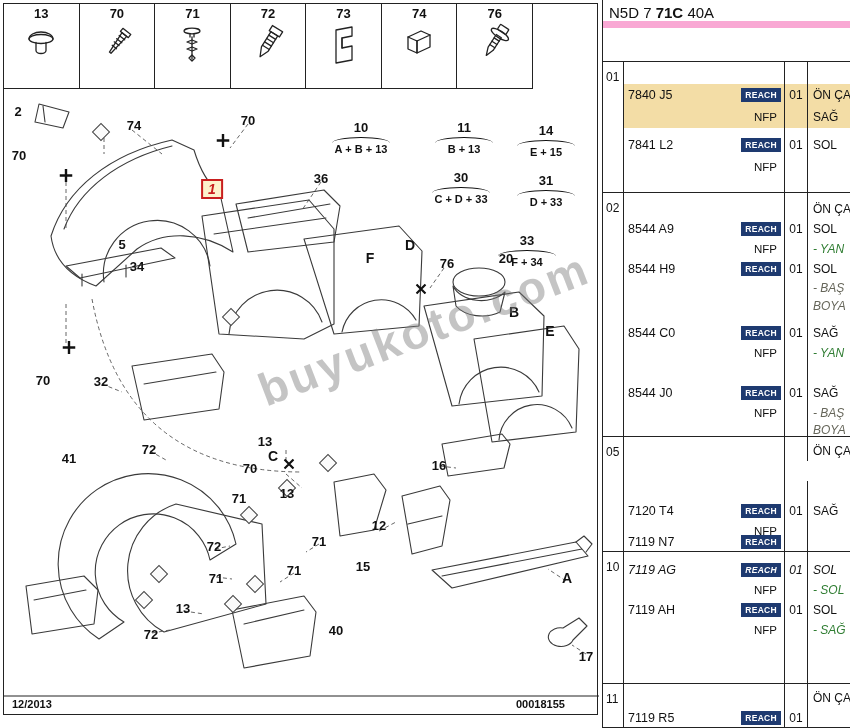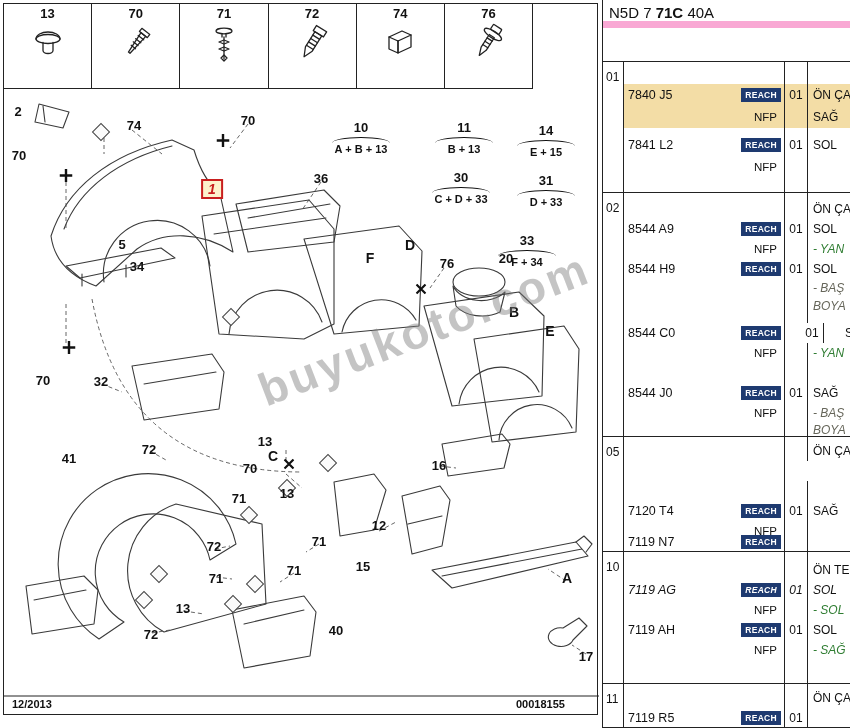--- a/index.html
+++ b/index.html
@@ -170,20 +170,27 @@
         </svg>
       </div>
       <div class="fbox">
         <div class="fnum">72</div>
         <svg class="ficon" width="40" height="44" viewBox="0 0 40 44" fill="none" stroke="#222" stroke-width="1.3" stroke-linejoin="round" stroke-linecap="round">
           <g transform="rotate(32 20 22)">
             <rect x="14" y="4" width="12" height="6"></rect>
             <path d="M16,10 h8 v18 l-4,9 -4,-9 z"></path>
             <path d="M16,14 h8 M16,18 h8 M16,22 h8 M16,26 h8"></path>
           </g>
+        </svg>
+      </div>
+      <div class="fbox">
+        <div class="fnum">73</div>
+        <svg class="ficon" width="40" height="44" viewBox="0 0 40 44" fill="none" stroke="#222" stroke-width="1.3" stroke-linejoin="round" stroke-linecap="round">
+          <path d="M12,8 L28,5 L28,14 L18,16 L18,26 L28,24 L28,38 L12,41 Z"></path>
+          <path d="M18,16 L18,26"></path>
         </svg>
       </div>
       <div class="fbox">
         <div class="fnum">74</div>
         <svg class="ficon" width="40" height="44" viewBox="0 0 40 44" fill="none" stroke="#222" stroke-width="1.3" stroke-linejoin="round" stroke-linecap="round">
           <path d="M9,15 l13,-6 9,4 -13,6 z"></path>
           <path d="M9,15 v12 l9,4 v-12"></path>
           <path d="M31,13 v12 l-13,6 v-12"></path>
         </svg>
       </div>
@@ -389,21 +396,21 @@
           <div class="trow" style="height: 18px;">
             <div class="c-ref"></div>
             <div class="c-qty"></div>
             <div class="c-desc note-gray">BOYA</div>
           </div>
           <div class="trow" style="height: 8px;">
             <div class="c-ref"></div>
             <div class="c-qty"></div>
             <div class="c-desc"></div>
           </div>
-          <div class="trow" style="height: 20px; gap: 16px;">
+          <div class="trow" style="height: 20px;">
             <div class="c-ref">
               <span>8544 C0</span>
               <span class="reach">REACH</span>
             </div>
             <div class="c-qty">01</div>
             <div class="c-desc">SAĞ</div>
           </div>
           <div class="trow" style="height: 20px;">
             <div class="c-ref">
               <span class="sub">NFP</span>
@@ -492,25 +499,20 @@
         </div>
       </div>
       <div class="tgroup" style="height: 132px;">
         <div class="g-num">10</div>
         <div class="g-rows">
           <div class="trow" style="height: 8px;">
             <div class="c-ref"></div>
             <div class="c-qty"></div>
             <div class="c-desc"></div>
           </div>
-          <div class="trow" style="height: 20px;">
-            <div class="c-ref"></div>
-            <div class="c-qty"></div>
-            <div class="c-desc">ÖN TE</div>
-          </div>
           <div class="trow" style="height: 20px; font-style: italic;">
             <div class="c-ref">
               <span>7119 AG</span>
               <span class="reach">REACH</span>
             </div>
             <div class="c-qty">01</div>
             <div class="c-desc">SOL</div>
           </div>
           <div class="trow" style="height: 20px;">
             <div class="c-ref">

